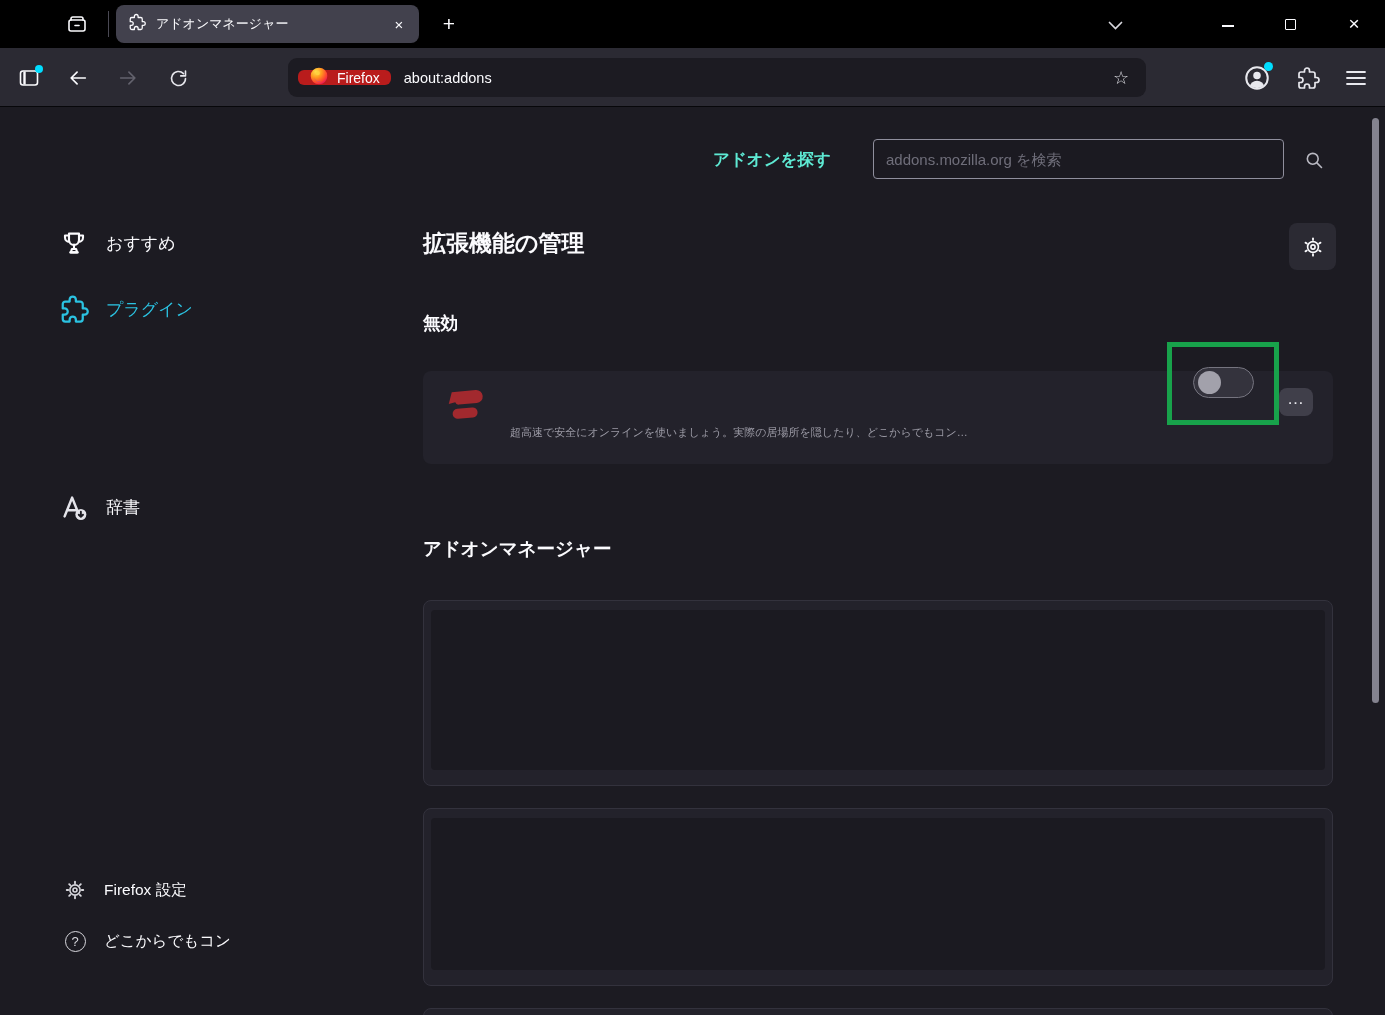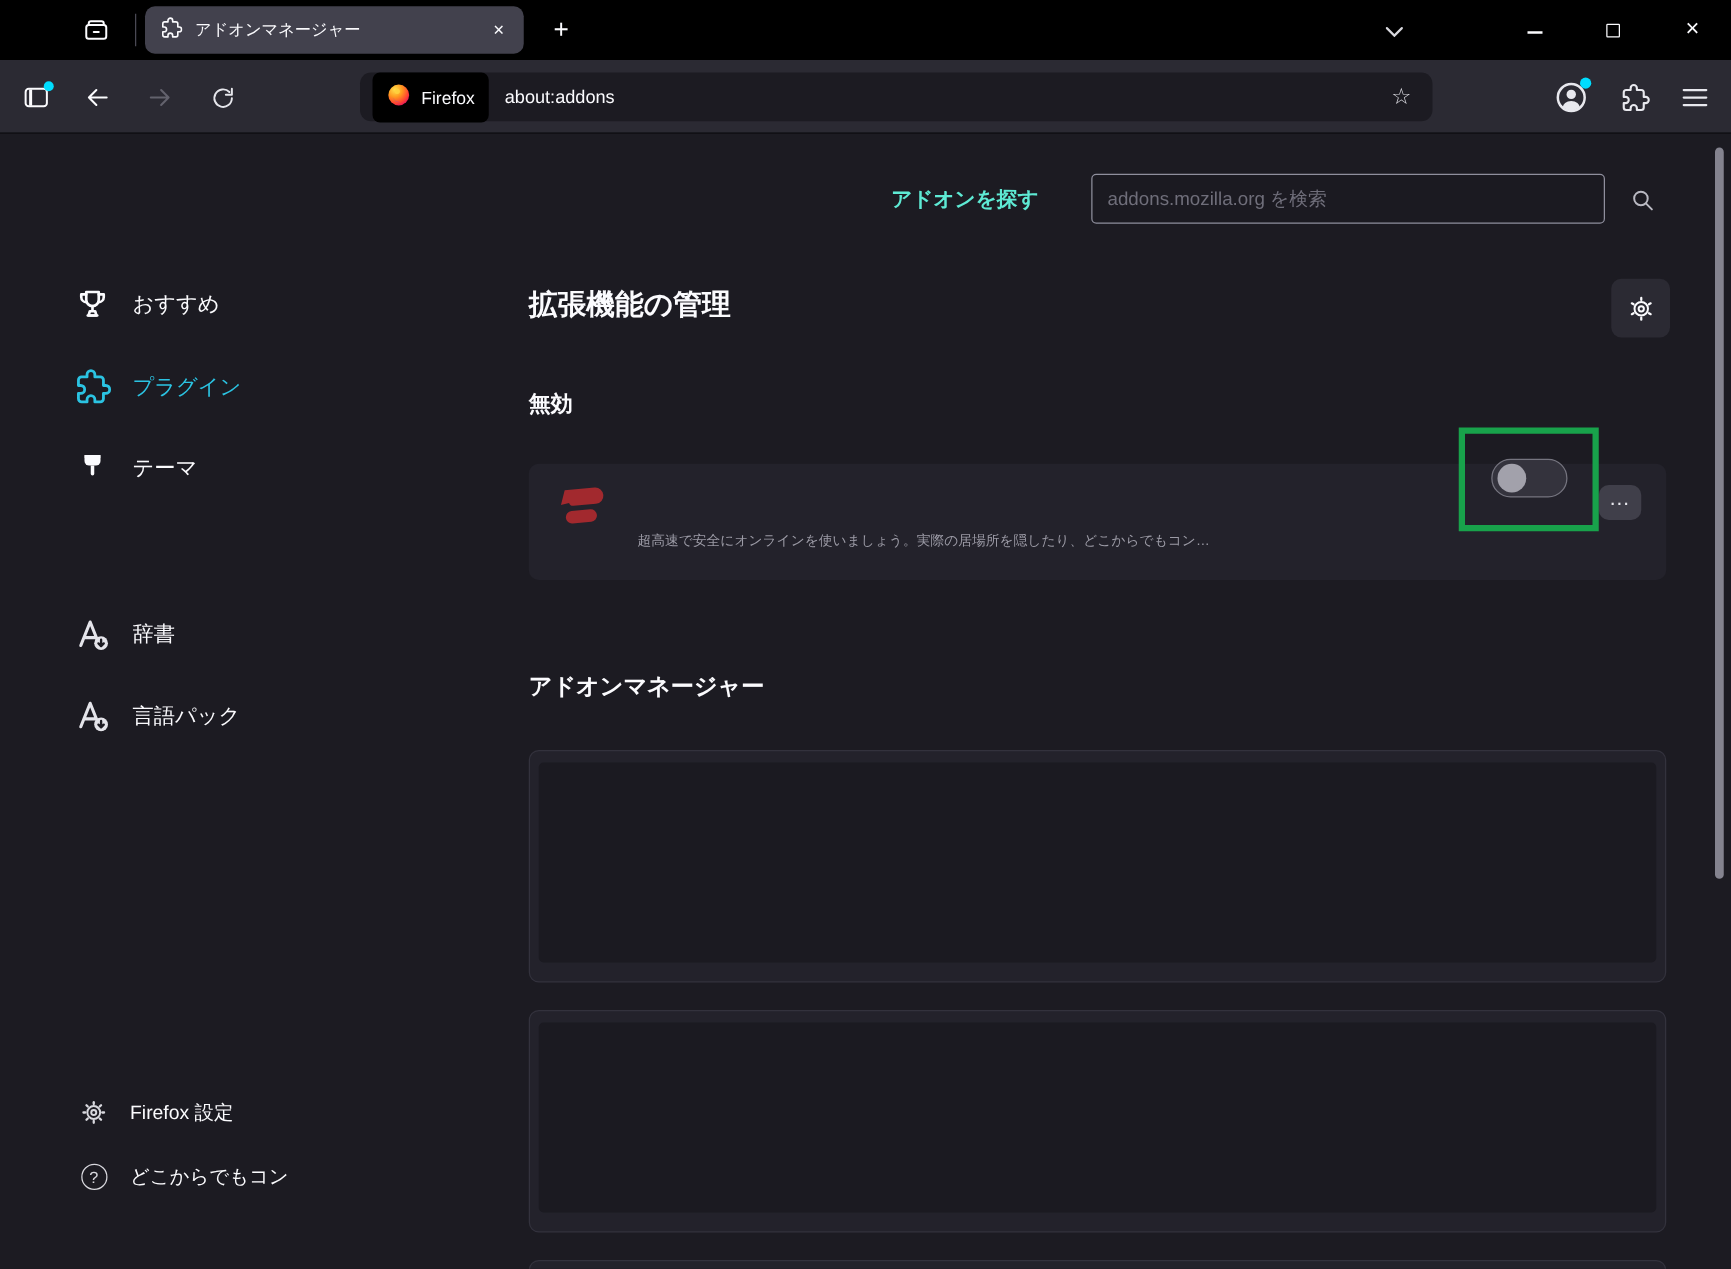--- a/index.html
+++ b/index.html
@@ -24,22 +24,22 @@
   .max-box { width:11px; height:11px; border:1.4px solid #fbfbfe; border-radius:1px; }
 
   
   .navbar { position:absolute; top:48px; left:0; width:1385px; height:59px; background:#2b2a33;
     border-bottom:1px solid #07070a; }
   .nav-icon { position:absolute; top:13px; width:34px; height:34px; border-radius:6px; }
   .fxview { left:12px; } .back { left:61px; } .fwd { left:111px; } .reload { left:161px; }
   .fxview-dot { position:absolute; right:3px; top:4px; width:8px; height:8px; border-radius:50%; background:#00ddff; }
   .urlbar { position:absolute; left:288px; top:10px; width:858px; height:39px; background:#1c1b22;
     border-radius:9px; display:flex; align-items:center; padding:0 10px; }
-  .url-chip { display:flex; align-items:center; gap:8px; background:#000000; border-radius:6px;
-    height:40px; padding:0 11px; color:#fbfbfe; font-size:14px; }
+  .url-chip { display:flex; align-items:center; gap:8px; background:#b91c1c; border-radius:6px;
+    height:15px; padding:0 11px; color:#fbfbfe; font-size:14px; }
   .url-text { margin-left:13px; color:#fbfbfe; font-size:14.5px; }
   .url-star { margin-left:auto; font-size:18px; color:#dcdce2; width:30px; height:30px; border-radius:5px; }
   .acct { position:absolute; left:1241px; top:14px; width:32px; height:32px; }
   .acct-dot { position:absolute; right:0px; top:0px; width:9px; height:9px; border-radius:50%; background:#00ddff; }
   .navpuzzle { position:absolute; left:1294px; top:16px; width:28px; height:28px; }
   .menu-btn { position:absolute; left:1341px; top:16px; width:30px; height:28px; }
 
   
   .page { position:absolute; top:107px; left:0; width:1385px; height:908px; background:#1c1b22; overflow:hidden; }
 
@@ -231,53 +231,33 @@
 
   <div class="sb-item selected" style="top:179px">
     <span class="sb-ico">
       <svg width="30" height="30" viewBox="0 0 24 24" fill="none" stroke="#2bc3e2" stroke-width="1.8" stroke-linejoin="round">
         <path d="M11 2a2.5 2.5 0 0 0-2.5 2.5V6H5a2 2 0 0 0-2 2v3.5h1.5a2.5 2.5 0 0 1 0 5H3V20a2 2 0 0 0 2 2h3.5v-1.5a2.5 2.5 0 0 1 5 0V22H17a2 2 0 0 0 2-2v-3.5h1.5a2.5 2.5 0 0 0 0-5H19V8a2 2 0 0 0-2-2h-3.5V4.5A2.5 2.5 0 0 0 11 2z"></path>
       </svg>
     </span>
     <span class="sb-label">プラグイン</span>
   </div>
 
-  <div class="sb-item" style="top:244px">
-    <span class="sb-ico">
-      <svg width="28" height="28" viewBox="0 0 24 24" fill="#fbfbfe">
-        <path d="M6.5 3.5h11v4a3.2 3.2 0 0 1-3.2 3.2H9.7a3.2 3.2 0 0 1-3.2-3.2z"></path>
-        <path d="M6.5 3.5l1.4 1.3 1.4-1.3 1.4 1.3 1.3-1.3 1.4 1.3 1.4-1.3 1.4 1.3 1.3-1.3v2h-11z" opacity="0.6"></path>
-        <path d="M10.8 10.7h2.4v5.6a1.2 1.2 0 0 1-2.4 0z"></path>
-      </svg>
-    </span>
-    <span class="sb-label">テーマ</span>
-  </div>
 
 
   <div class="sb-item" style="top:377px">
     <span class="sb-ico">
       <svg width="30" height="30" viewBox="0 0 24 24" fill="none" stroke="#e4e4ea" stroke-width="2" stroke-linecap="round" stroke-linejoin="round">
         <path d="M4.5 19.5L10.5 4.5L16.5 19.5M6.8 14.5h7.4"></path>
         <circle cx="17.5" cy="18" r="4.4" fill="#e4e4ea" stroke="none"></circle>
         <path d="M17.5 15.8v4M15.8 18.2l1.7 1.7 1.7-1.7" stroke="#1c1b22" stroke-width="1.5"></path>
       </svg>
     </span>
     <span class="sb-label">辞書</span>
   </div>
 
-  <div class="sb-item" style="top:442px">
-    <span class="sb-ico">
-      <svg width="30" height="30" viewBox="0 0 24 24" fill="none" stroke="#e4e4ea" stroke-width="2" stroke-linecap="round" stroke-linejoin="round">
-        <path d="M4.5 19.5L10.5 4.5L16.5 19.5M6.8 14.5h7.4"></path>
-        <circle cx="17.5" cy="18" r="4.4" fill="#e4e4ea" stroke="none"></circle>
-        <path d="M17.5 15.8v4M15.8 18.2l1.7 1.7 1.7-1.7" stroke="#1c1b22" stroke-width="1.5"></path>
-      </svg>
-    </span>
-    <span class="sb-label">言語パック</span>
-  </div>
 
   <div class="sb-foot" style="top:763px">
     <span class="sb-ico">
       <svg width="22" height="22" viewBox="0 0 24 24" fill="none" stroke="#d8d8de" stroke-width="1.7">
         <circle cx="12" cy="12" r="5.6"></circle>
           <circle cx="12" cy="12" r="2.2"></circle>
         <g fill="#d8d8de" stroke="none">
           <rect x="11" y="2" width="2" height="3.6" rx="1"></rect>
           <rect x="11" y="2" width="2" height="3.6" rx="1" transform="rotate(45 12 12)"></rect>
           <rect x="11" y="2" width="2" height="3.6" rx="1" transform="rotate(90 12 12)"></rect>

